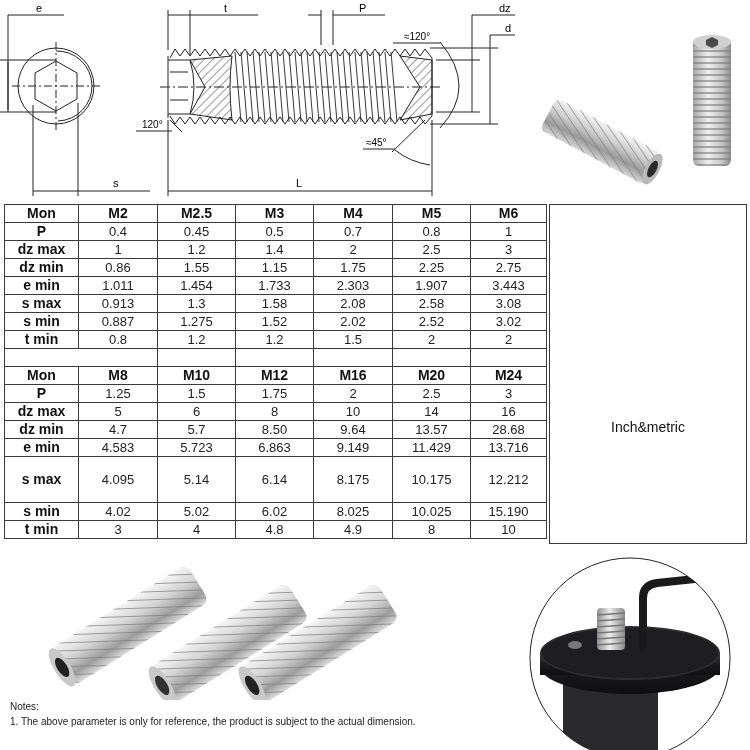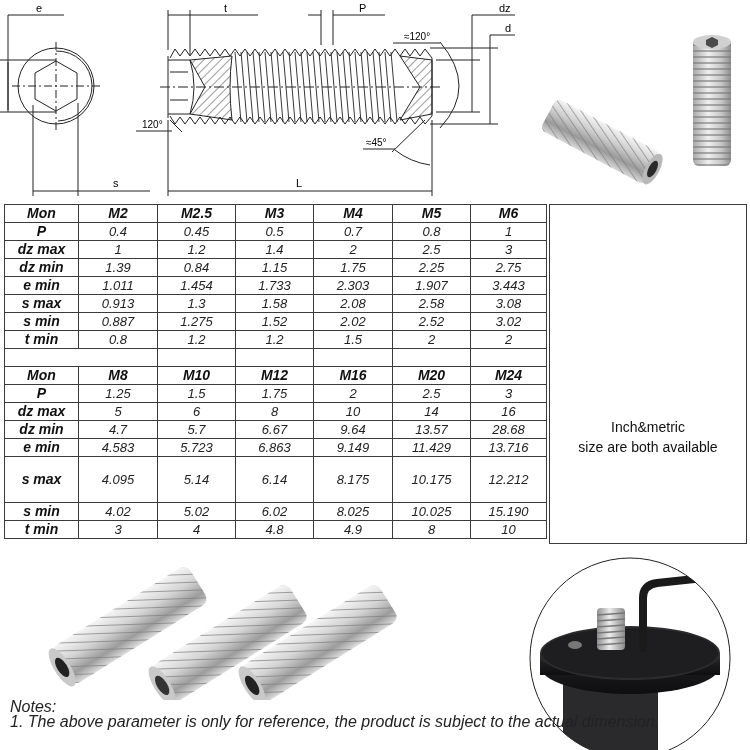--- a/index.html
+++ b/index.html
@@ -4,39 +4,39 @@
 <style>
   html, body { margin: 0; padding: 0; background: #ffffff; }
   body { width: 750px; height: 750px; position: relative; overflow: hidden; font-family: "Liberation Sans", sans-serif; color: #111; }
   .abs { position: absolute; }
   svg text { font-family: "Liberation Sans", sans-serif; }
 
   
   #drawing { left: 0; top: 0; width: 520px; height: 200px; }
 
   
-  #spec-table { left: 4px; top: 204px; width: 542px; border-collapse: collapse; table-layout: fixed; font-style: italic; }
+  #spec-table { left: 4px; top: 204px; width: 542px; border-collapse: collapse; table-layout: fixed; }
   #spec-table td { border: 1px solid #3a3a3a; text-align: center; font-size: 13px; padding: 0; height: 17px; line-height: 17px; color: #222; }
   #spec-table td.lbl { font-weight: bold; font-size: 14px; color: #111; }
   #spec-table tr.hdr td { font-weight: bold; font-size: 14px; color: #111; }
   #spec-table tr.gap td { height: 17px; }
   #spec-table tr.gap td.nob { border-left: 1px solid #3a3a3a; border-right: none; border-top: 1px solid #3a3a3a; border-bottom: 1px solid #3a3a3a; }
   #spec-table tr.tall td { height: 45px; }
 
   
   #side-box { left: 549px; top: 204px; width: 198px; height: 340px; border: 1px solid #3a3a3a; box-sizing: border-box; padding-left: 20px; }
   #side-text { position: absolute; left: 0; right: 0; top: 212px; text-align: center; font-size: 14px; line-height: 20px; color: #111; }
 
   
   #photo-top { left: 530px; top: 30px; width: 220px; height: 170px; }
   #photo-bottom-left { left: 40px; top: 555px; width: 380px; height: 145px; }
   #photo-bottom-right { left: 515px; top: 553px; width: 235px; height: 197px; }
 
   
-  #notes { left: 10px; top: 699px; font-size: 16px; line-height: 15px; color: #222; font-style: italic; }
+  #notes { left: 10px; top: 699px; font-size: 10px; line-height: 15px; color: #222; }
 </style>
 </head>
 <body>
 
 <svg id="drawing" class="abs" viewBox="0 0 520 200" xmlns="http://www.w3.org/2000/svg">
   <defs>
     <pattern id="hatch" width="6" height="6" patternUnits="userSpaceOnUse" patternTransform="rotate(45)">
       <line x1="0" y1="0" x2="0" y2="6" stroke="#222" stroke-width="0.9"></line>
     </pattern>
     <clipPath id="bodyclip">
@@ -196,22 +196,22 @@
       <td class="lbl">dz max</td>
       <td>1</td>
       <td>1.2</td>
       <td>1.4</td>
       <td>2</td>
       <td>2.5</td>
       <td>3</td>
     </tr>
     <tr>
       <td class="lbl">dz min</td>
-      <td>1.39</td>
-      <td>0.84</td>
+      <td>0.86</td>
+      <td>1.55</td>
       <td>1.15</td>
       <td>1.75</td>
       <td>2.25</td>
       <td>2.75</td>
     </tr>
     <tr>
       <td class="lbl">e min</td>
       <td>1.011</td>
       <td>1.454</td>
       <td>1.733</td>
@@ -281,21 +281,21 @@
       <td>6</td>
       <td>8</td>
       <td>10</td>
       <td>14</td>
       <td>16</td>
     </tr>
     <tr>
       <td class="lbl">dz min</td>
       <td>4.7</td>
       <td>5.7</td>
-      <td>6.67</td>
+      <td>8.50</td>
       <td>9.64</td>
       <td>13.57</td>
       <td>28.68</td>
     </tr>
     <tr>
       <td class="lbl">e min</td>
       <td>4.583</td>
       <td>5.723</td>
       <td>6.863</td>
       <td>9.149</td>
@@ -328,21 +328,20 @@
       <td>4.9</td>
       <td>8</td>
       <td>10</td>
     </tr>
   </tbody>
 </table>
 
 <div id="side-box" class="abs">
   <div id="side-text">
     <div>Inch&amp;metric</div>
-    <div>size are both available</div>
   </div>
 </div>
 
 <svg id="photo-bottom-left" class="abs" viewBox="0 0 380 145" xmlns="http://www.w3.org/2000/svg">
   <defs>
     <linearGradient id="steelC" x1="0" y1="0" x2="0" y2="1">
       <stop offset="0" stop-color="#f5f5f5"></stop>
       <stop offset="0.4" stop-color="#d4d4d4"></stop>
       <stop offset="0.75" stop-color="#9c9c9c"></stop>
       <stop offset="1" stop-color="#dcdcdc"></stop>

